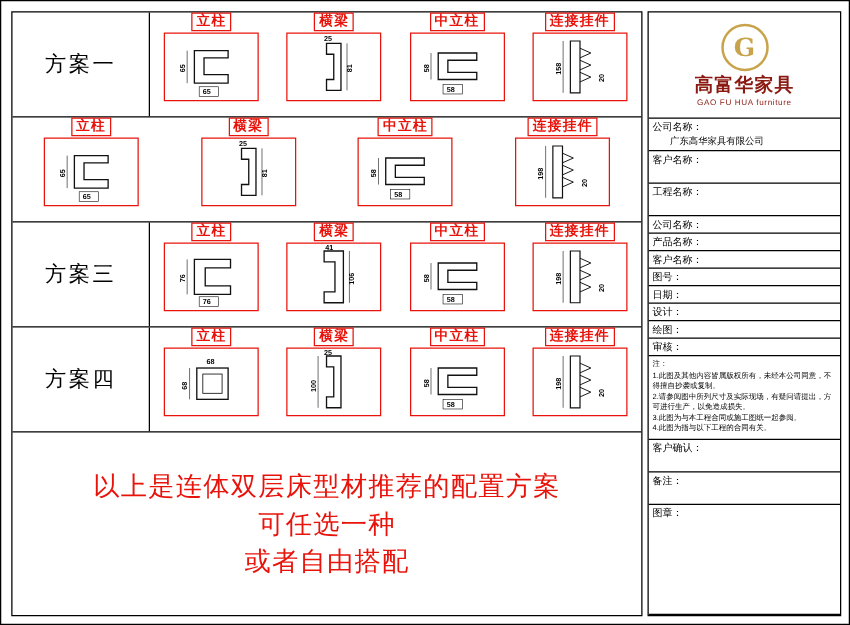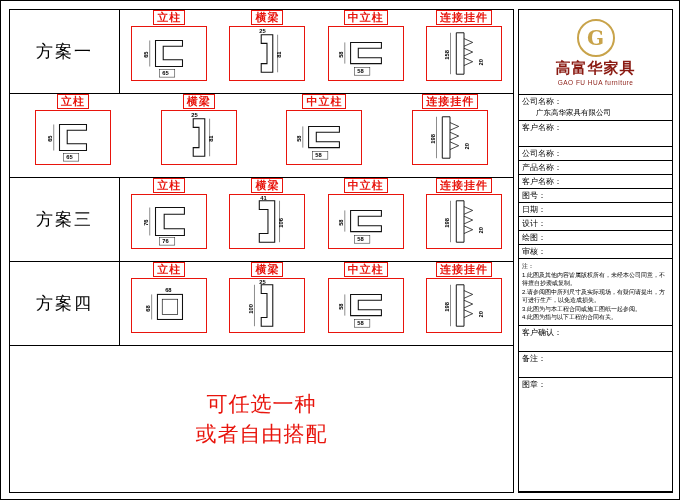--- a/index.html
+++ b/index.html
@@ -316,20 +316,21 @@
               <text class="dimtxt" x="22" y="34" transform="rotate(-90 22 34)">198</text>
               <text class="dimtxt" x="58" y="40" transform="rotate(-90 58 40)">20</text>
             </svg>
           </div>
         </div>
 
       </div>
     </div>
 
     <div class="footer">
+      <div>以上是连体双层床型材推荐的配置方案</div>
       <div>可任选一种</div>
       <div>或者自由搭配</div>
     </div>
 
   </div>
 
   <div class="right">
 
     <div class="logo-area">
       <div class="logo-mark">G</div>
@@ -339,20 +340,23 @@
 
     <div class="tb-row tall">
       <span>公司名称：</span>
       <span class="sub">广东高华家具有限公司</span>
     </div>
 
     <div class="tb-row tall">
       <span>客户名称：</span>
     </div>
 
+    <div class="tb-row tall">
+      <span>工程名称：</span>
+    </div>
 
     <div class="tb-row">
       <span>公司名称：</span>
     </div>
     <div class="tb-row">
       <span>产品名称：</span>
     </div>
     <div class="tb-row">
       <span>客户名称：</span>
     </div>

